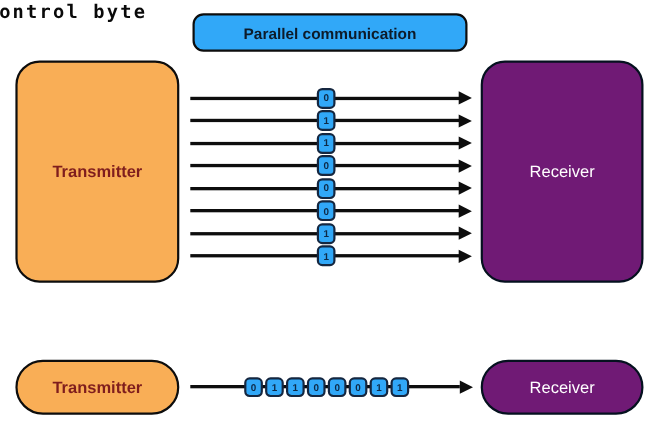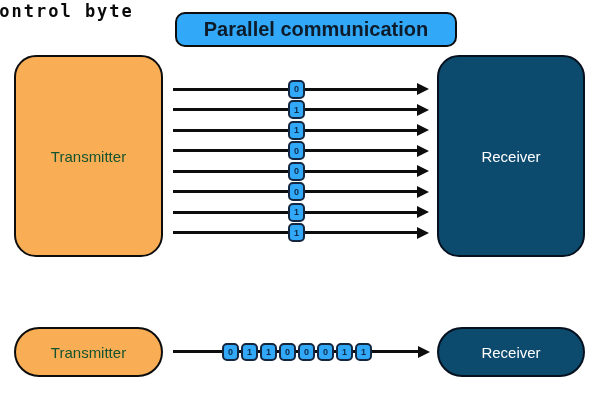--- a/index.html
+++ b/index.html
@@ -22,47 +22,47 @@
     font-size: 17px;
     letter-spacing: 2px;
     color: #0a0a0a;
     white-space: nowrap;
   }
 
   
   .title-pill {
     position: absolute;
     left: 175px;
-    width: 282px;
+    width: 250px;
     height: 35px;
     box-sizing: border-box;
     background: #31a8f8;
     border: 2px solid #0d0d0d;
     border-radius: 10px;
     display: flex;
     align-items: center;
     justify-content: center;
     font-weight: bold;
-    font-size: 20px;
+    font-size: 14px;
     color: #0d1b2a;
   }
   .title-parallel { top: 12px; }
   .title-serial   { top: 277px; }
 
   
   .box {
     position: absolute;
     box-sizing: border-box;
     display: flex;
     align-items: center;
     justify-content: center;
     font-size: 15px;
   }
-  .box-orange { background: #f9ae56; border: 2px solid #0d0d0d; color: #14532d; font-weight: normal; }
-  .box-navy   { background: #0c4a6e; border: 2px solid #05111f; color: #ffffff; font-weight: 400; }
+  .box-orange { background: #f9ae56; border: 2px solid #0d0d0d; color: #7f1d1d; font-weight: bold; }
+  .box-navy   { background: #701a75; border: 2px solid #05111f; color: #ffffff; font-weight: 400; }
 
   .tx-lg { left: 14px;  top: 55px;  width: 149px; height: 202px; border-radius: 22px; }
   .rx-lg { left: 437px; top: 55px;  width: 148px; height: 202px; border-radius: 22px; }
   .tx-sm { left: 14px;  top: 327px; width: 149px; height: 50px;  border-radius: 25px; }
   .rx-sm { left: 437px; top: 327px; width: 148px; height: 50px;  border-radius: 25px; }
 
   
   .arrow-row {
     position: absolute;
     left: 173px;

